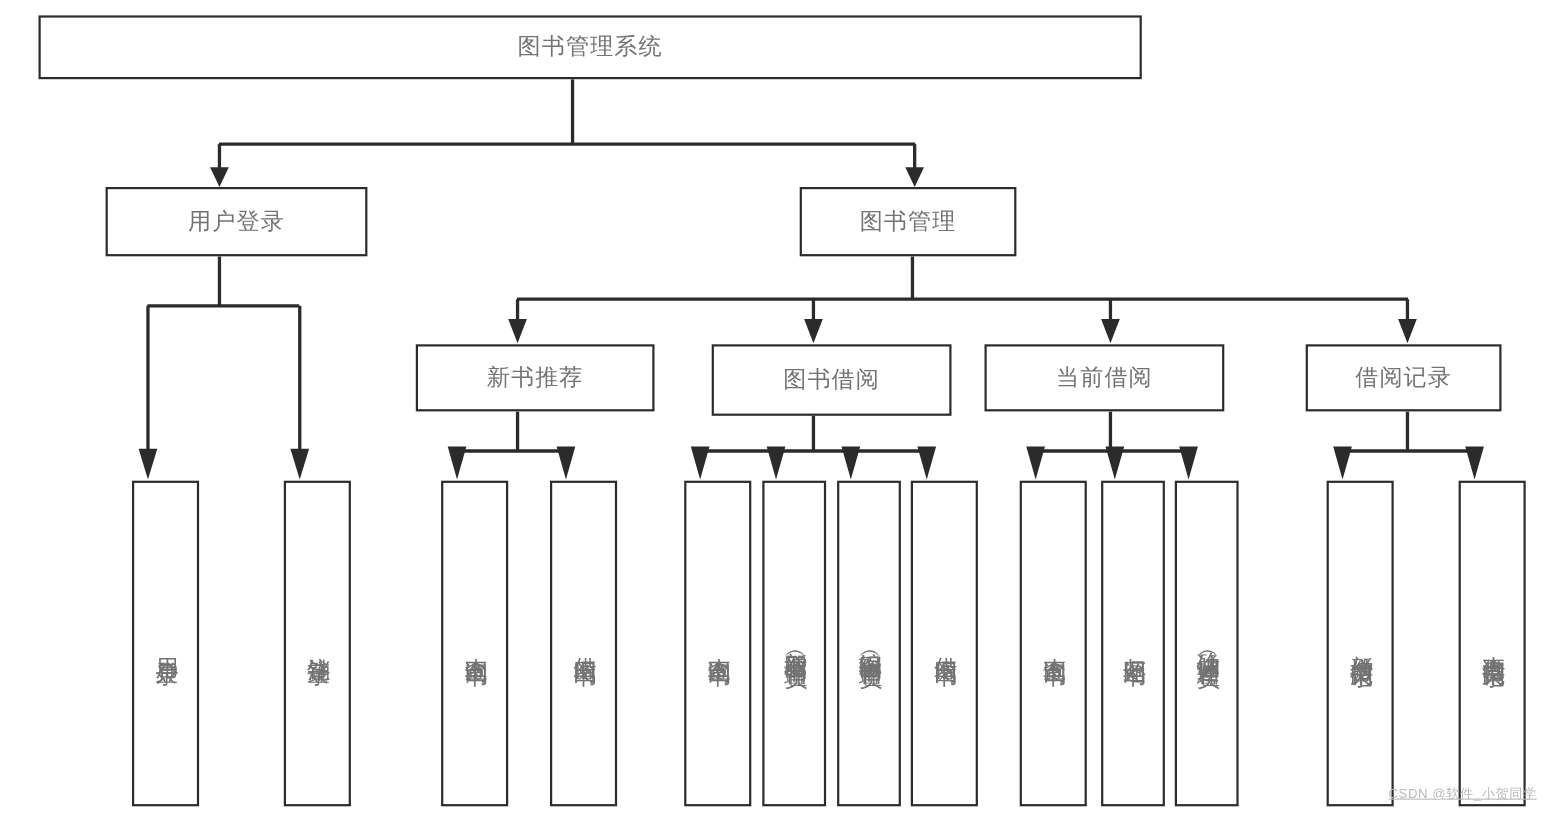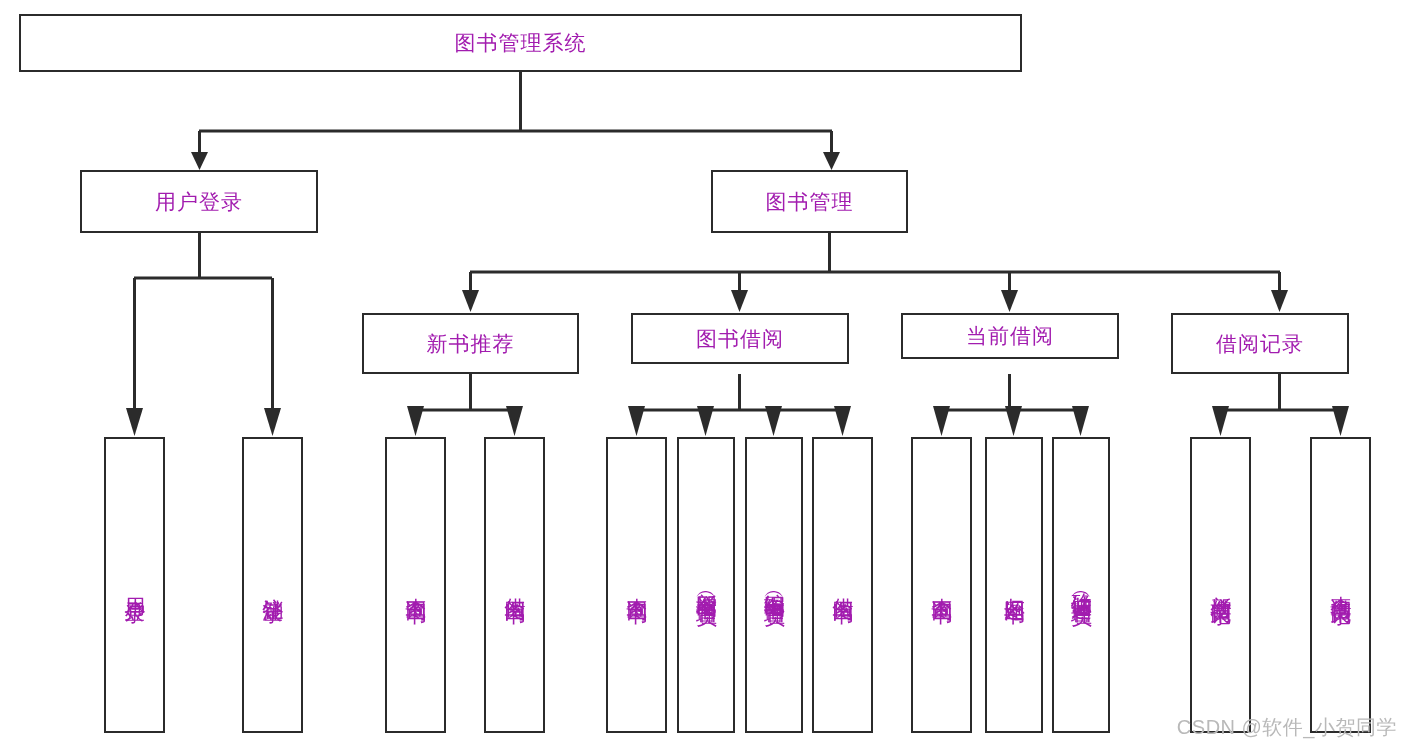--- a/index.html
+++ b/index.html
@@ -29,21 +29,22 @@
     display: block;
   }
   .node-box {
     position: absolute;
     box-sizing: border-box;
     border: 2px solid #2b2b2b;
     background: #ffffff;
     display: flex;
     align-items: center;
     justify-content: center;
-    color: #a21caf;
+    color: #737373;
+    margin-left: 16px;
   }
   .node-box.horizontal {
     font-size: 21px;
     letter-spacing: 1px;
     line-height: 1.2;
   }
   .node-box.vertical {
     writing-mode: vertical-rl;
     text-orientation: upright;
     font-size: 21px;
@@ -53,26 +54,27 @@
     text-align: center;
   }
   .node-box.vertical .vtext {
     writing-mode: vertical-rl;
     text-orientation: upright;
     white-space: nowrap;
   }
   .watermark {
     position: absolute;
     right: 8px;
-    bottom: 6px;
-    font-size: 20px;
+    bottom: 17px;
+    font-size: 12px;
     color: #b9b9b9;
     letter-spacing: 0.5px;
     white-space: nowrap;
     user-select: none;
+    text-decoration: underline;
   }
 </style>
 </head>
 <body>
 
 <div id="diagram-root">
 
   <svg class="flow" viewBox="0 0 1405 747" xmlns="http://www.w3.org/2000/svg">
     <defs>
       <marker id="arrowdown" markerWidth="10" markerHeight="12" refX="5" refY="11" orient="auto-start-reverse" markerUnits="userSpaceOnUse">
@@ -161,24 +163,24 @@
   <div class="node-box horizontal" style="left:80px; top:170px; width:238px; height:63px;">
     <span>用户登录</span>
   </div>
   <div class="node-box horizontal" style="left:711px; top:170px; width:197px; height:63px;">
     <span>图书管理</span>
   </div>
 
   <div class="node-box horizontal" style="left:362px; top:313px; width:217px; height:61px;align-items:center;">
     <span>新书推荐</span>
   </div>
-  <div class="node-box horizontal" style="left:631px; top:313px; width:218px; height:51px;text-align:right;">
+  <div class="node-box horizontal" style="left:631px; top:313px; width:218px; height:65px;text-align:right;">
     <span>图书借阅</span>
   </div>
-  <div class="node-box horizontal" style="left:901px; top:313px; width:218px; height:46px;">
+  <div class="node-box horizontal" style="left:879px; top:313px; width:218px; height:61px;">
     <span>当前借阅</span>
   </div>
   <div class="node-box horizontal" style="left:1171px; top:313px; width:178px; height:61px;align-items:center;">
     <span>借阅记录</span>
   </div>
 
   <div class="node-box vertical" style="left:104px; top:437px; width:61px; height:296px;">
     <span class="vtext">用户登录</span>
   </div>
   <div class="node-box vertical" style="left:242px; top:437px; width:61px; height:296px;">

